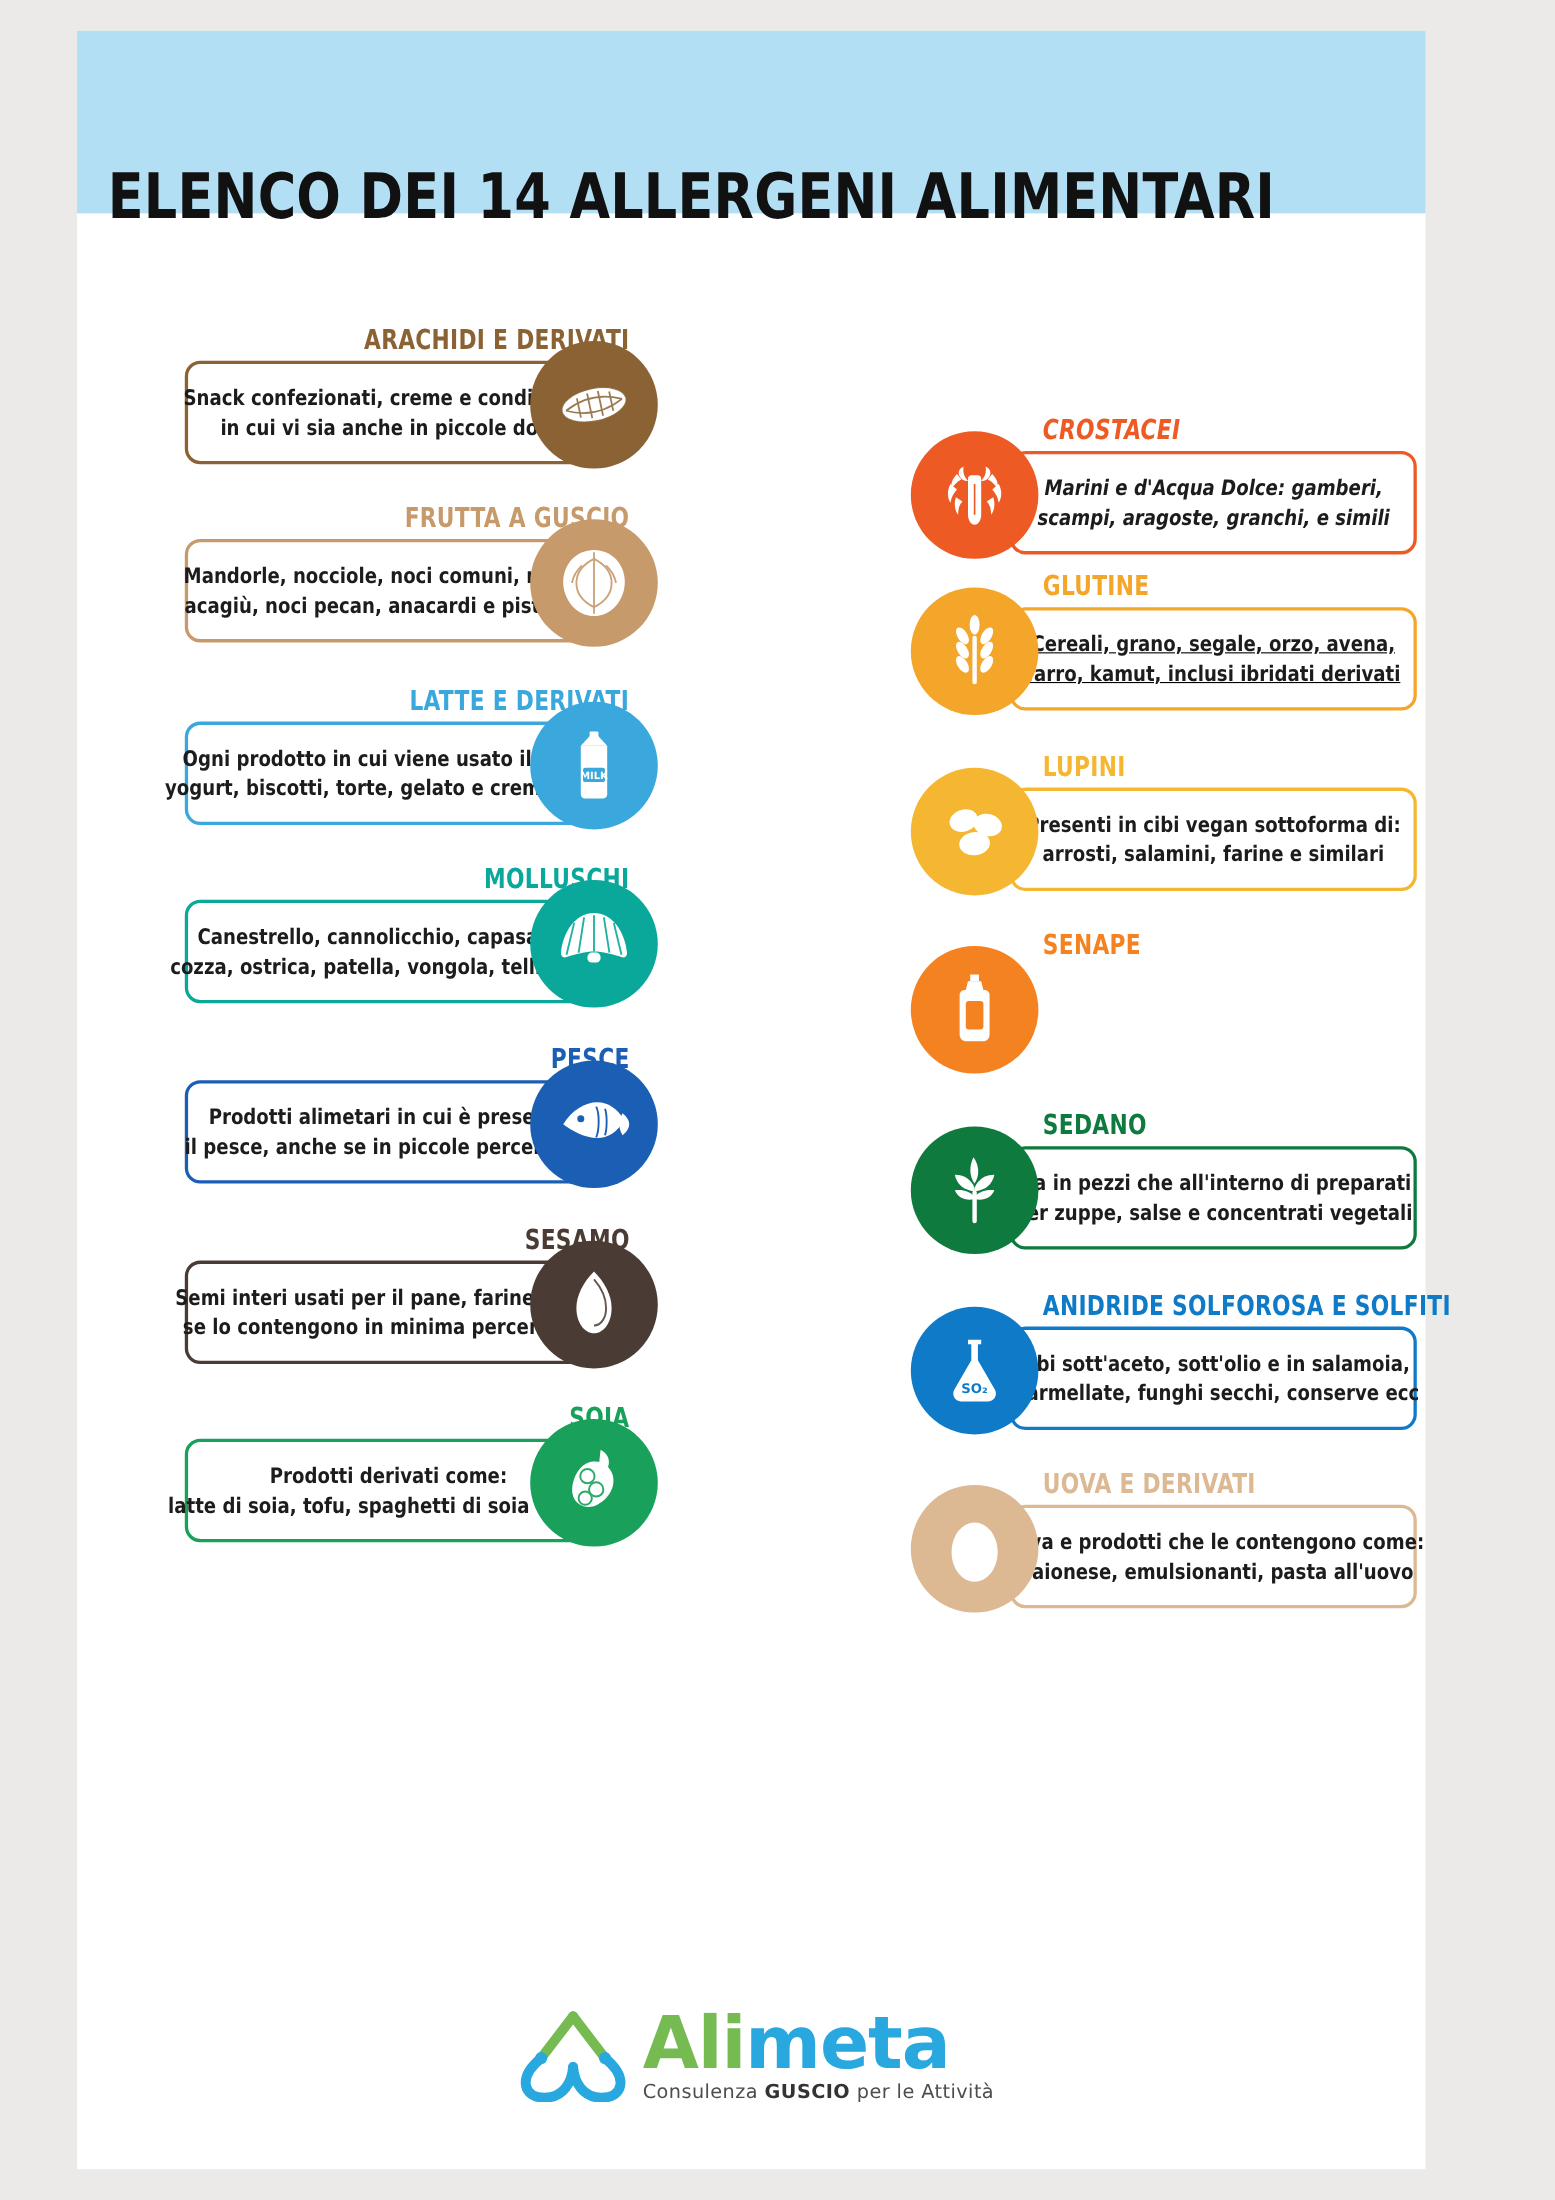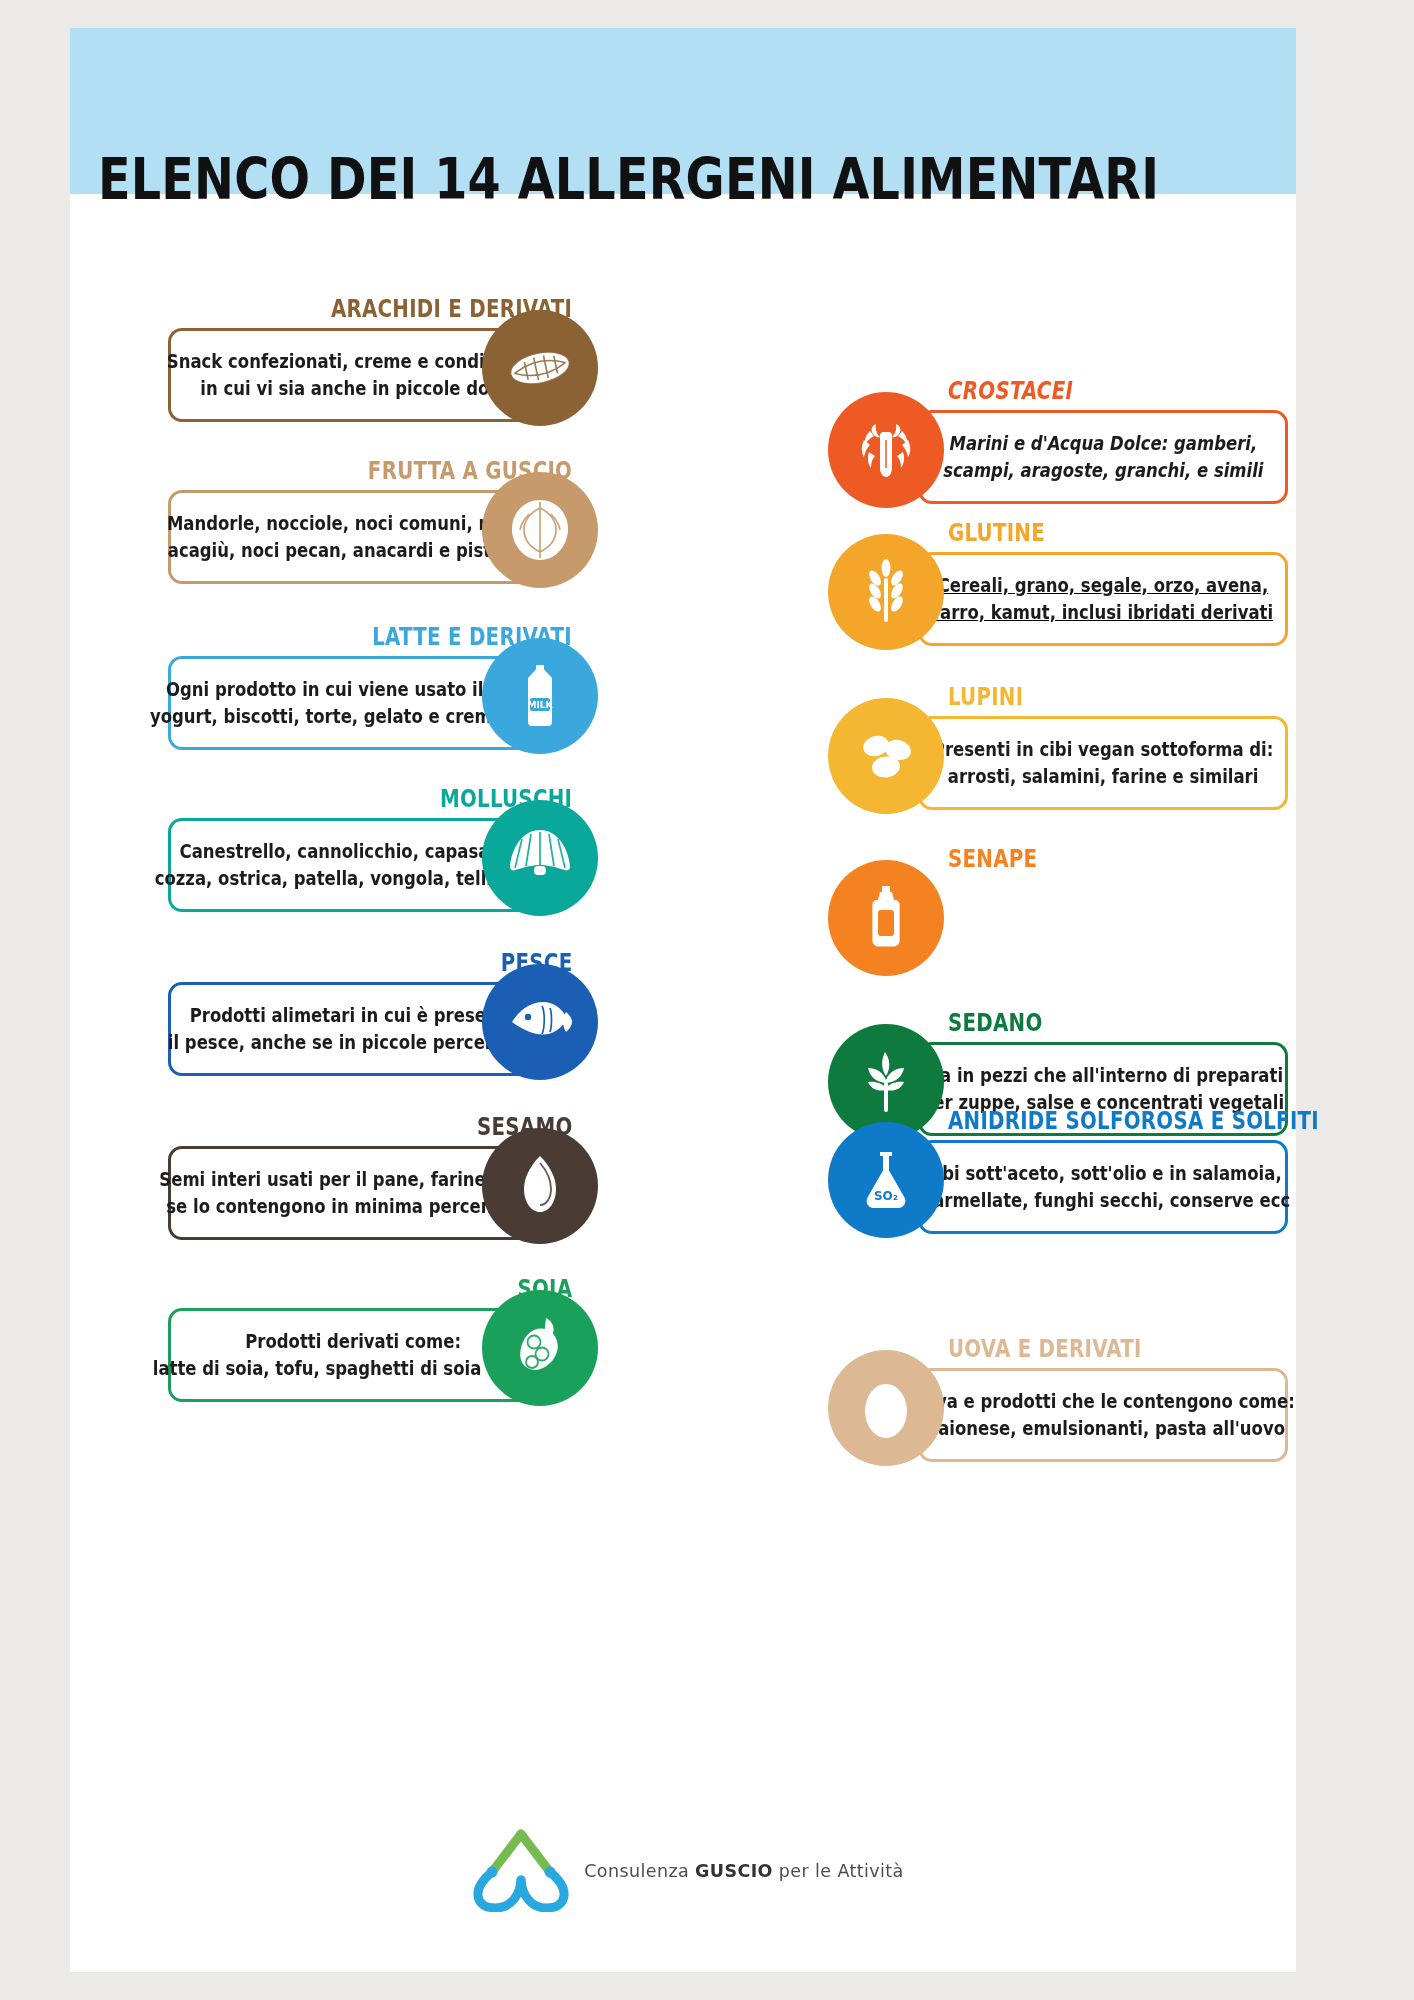--- a/index.html
+++ b/index.html
@@ -318,21 +318,21 @@
       <rect x="34" y="36" width="4" height="30" rx="2"></rect>
       <path d="M36 34c-3-8-10-12-18-12 2 9 8 14 18 15z"></path>
       <path d="M36 34c3-8 10-12 18-12-2 9-8 14-18 15z"></path>
       <path d="M36 30c-5-7-5-16-1-24 5 7 6 16 1 24z"></path>
       <path d="M36 42c-4-5-11-7-18-6 3 7 10 10 18 8z"></path>
       <path d="M36 42c4-5 11-7 18-6-3 7-10 10-18 8z"></path>
             </g>
           </svg>
         </div>
       </div>
-      <div class="row right" style="top: 1080px;">
+      <div class="row right" style="top: 1146px;">
         <div class="head" style="color: rgb(15, 122, 199);">ANIDRIDE SOLFOROSA E SOLFITI</div>
         <div class="box" style="border-color: rgb(15, 122, 199);">
           <p>Cibi sott'aceto, sott'olio e in salamoia,<br>marmellate, funghi secchi, conserve ecc</p>
         </div>
         <div class="circ" style="background: rgb(15, 122, 199);">
           <svg viewBox="0 0 72 72">
             <g fill="#fff">
       <path d="M30 8h12v4h-3v14.5l15.5 27C57 58 54 64 48.4 64H23.6C18 64 15 58 17.5 53.5L33 26.5V12h-3z"></path>
             </g>
       <text x="36" y="56" font-family="DejaVu Sans,sans-serif" font-size="12" font-weight="bold" fill="#0f7ac7" text-anchor="middle">SO₂</text>
@@ -359,17 +359,18 @@
       <svg viewBox="0 0 118 84" xmlns="http://www.w3.org/2000/svg">
         <path d="M59 6 L88 44" stroke="#76bb52" stroke-width="9" stroke-linecap="round" fill="none"></path>
         <path d="M59 6 L30 44" stroke="#76bb52" stroke-width="9" stroke-linecap="round" fill="none"></path>
         <path d="M30 44 C8 62, 14 80, 33 80 C50 80, 58 66, 59 52" stroke="#29a8e0" stroke-width="9" stroke-linecap="round" fill="none"></path>
         <path d="M88 44 C110 62, 104 80, 85 80 C68 80, 60 66, 59 52" stroke="#29a8e0" stroke-width="9" stroke-linecap="round" fill="none"></path>
         <circle cx="30" cy="44" r="5.5" fill="#29a8e0"></circle>
         <circle cx="88" cy="44" r="5.5" fill="#29a8e0"></circle>
       </svg>
     </span>
     <span class="wordwrap">
+      <span class="word"><span class="g">Ali</span><span class="b">meta</span></span>
       <span class="tag"><span>Consulenza </span><b>GUSCIO</b><span> per le Attività</span></span>
     </span>
   </div>
 
 </div>
 
 </body></html>

